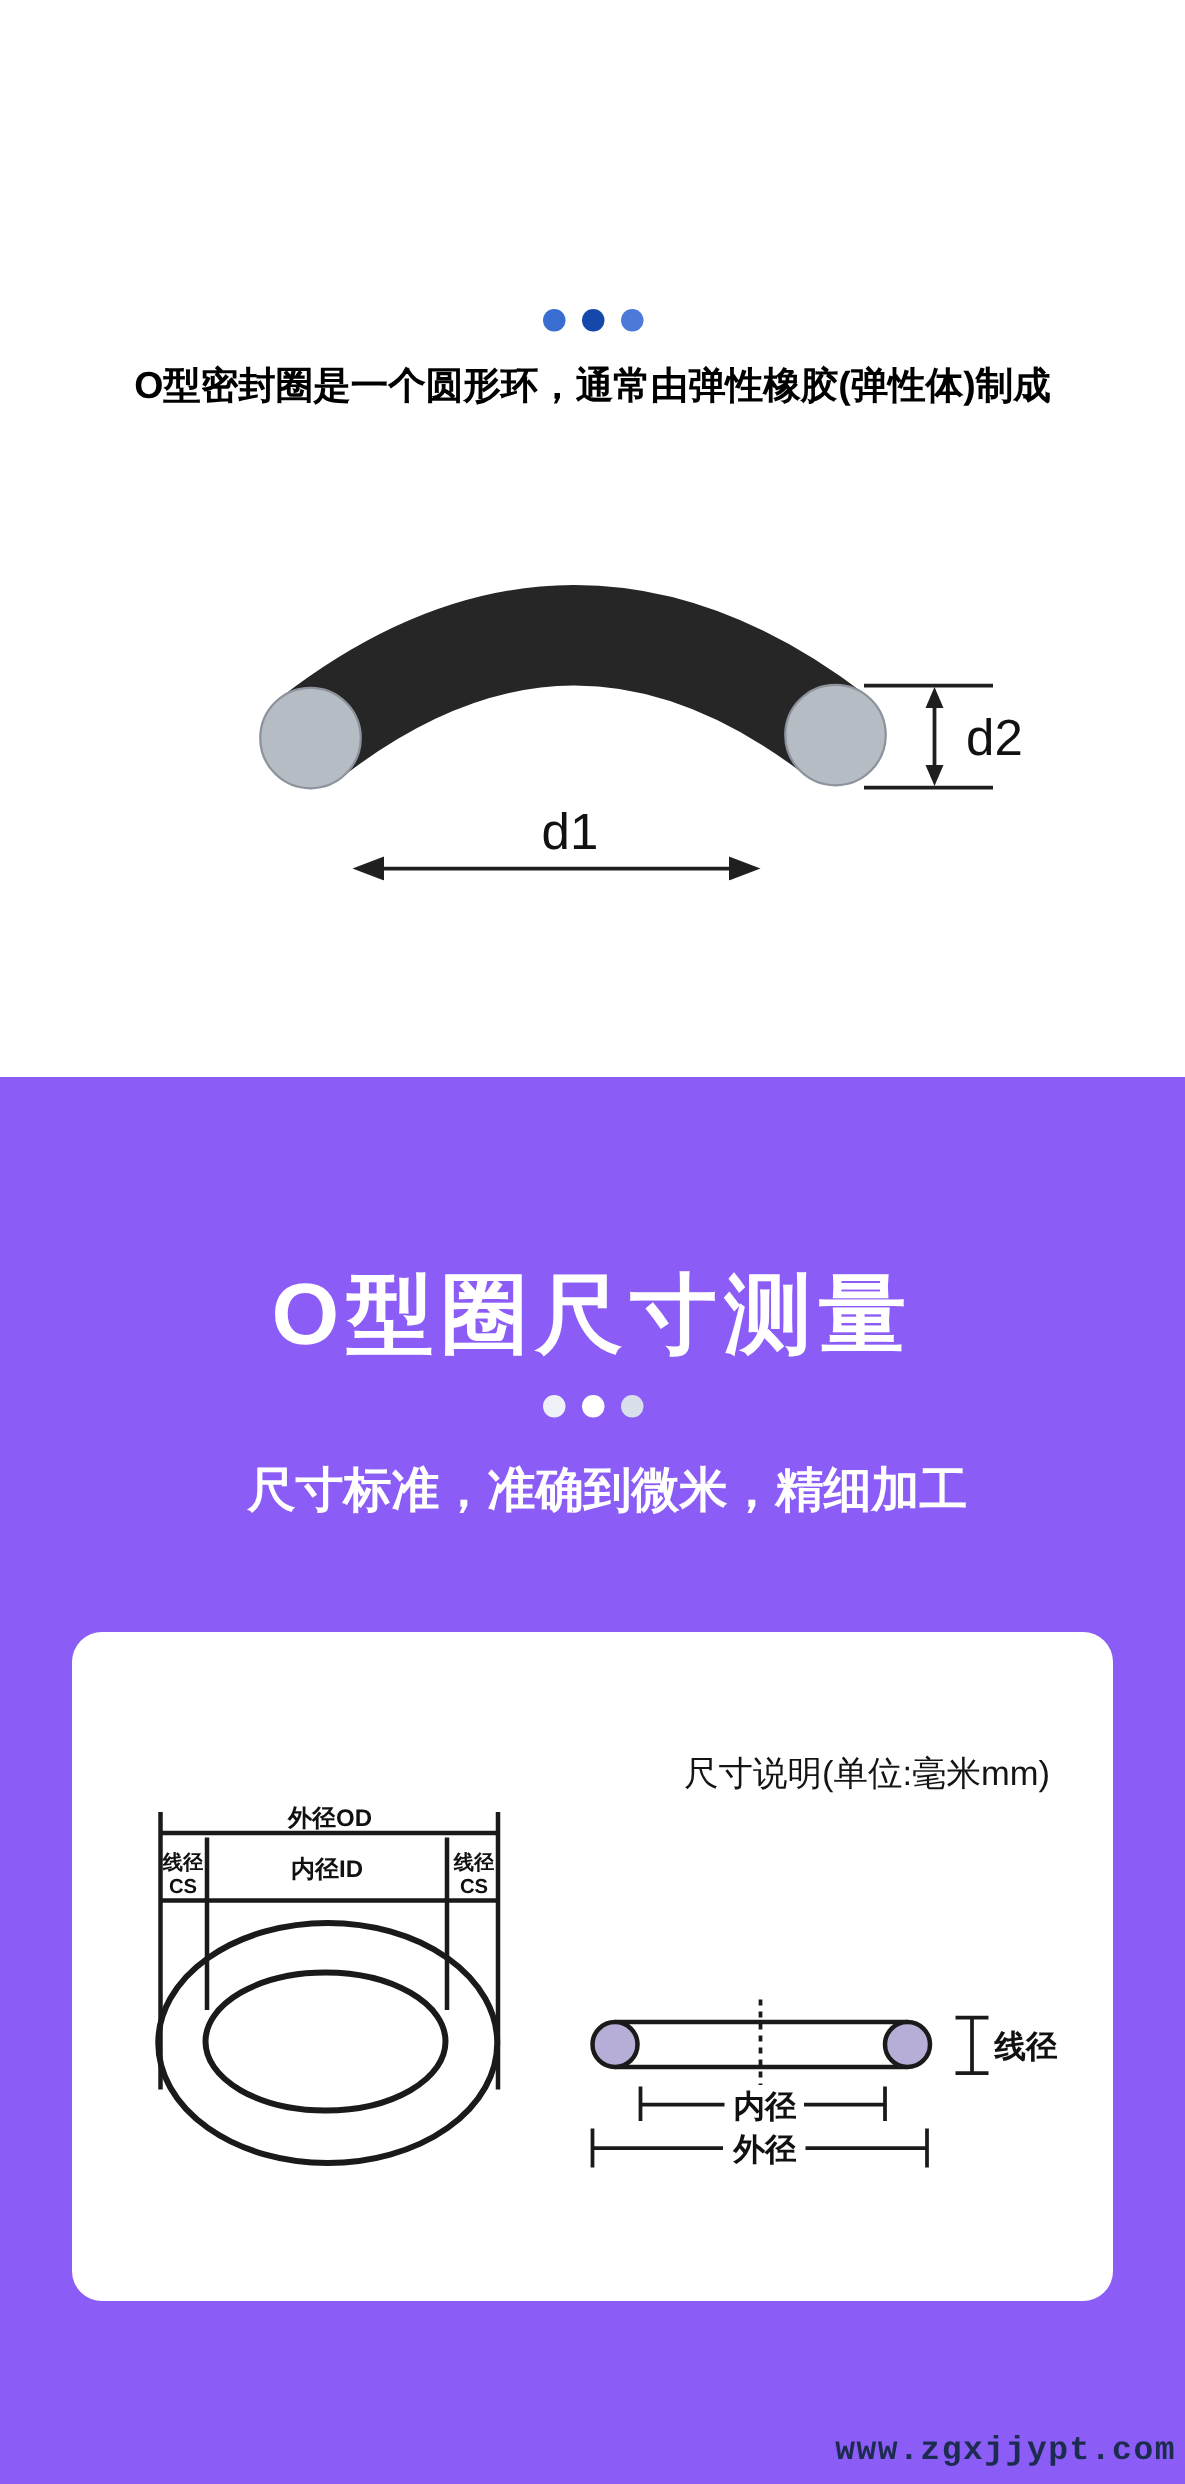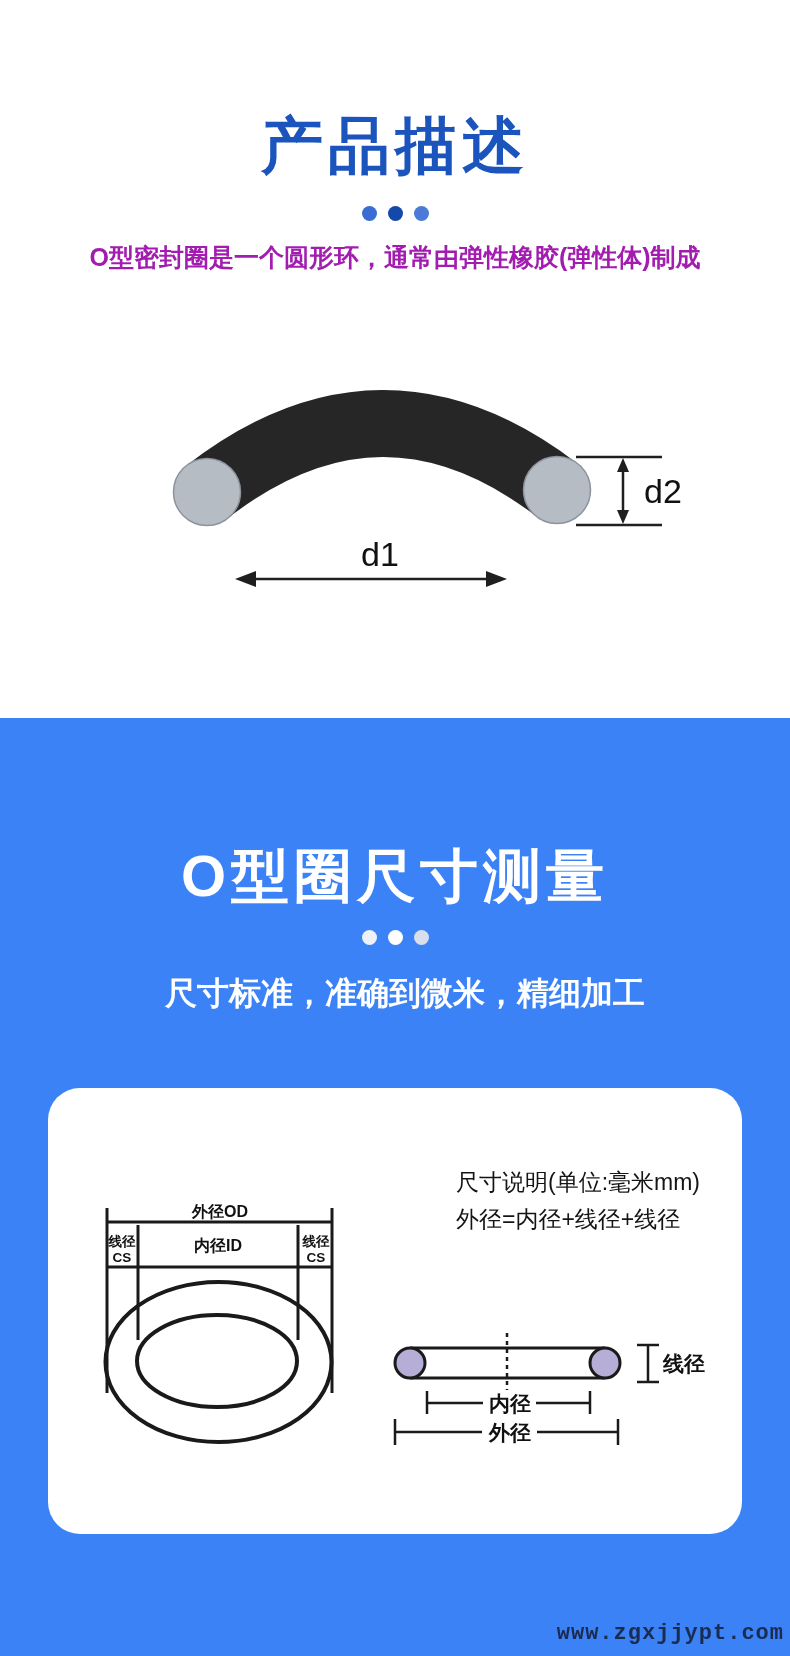--- a/index.html
+++ b/index.html
@@ -10,53 +10,52 @@
   .sec-white{position:absolute;left:0;top:0;width:790px;height:718px;background:#ffffff;}
   .title-main{position:absolute;left:0;top:104px;width:100%;margin:0;text-align:center;
               font-size:62px;font-weight:bold;color:#1a54bc;letter-spacing:5px;}
   .dots{position:absolute;left:0;width:100%;display:flex;justify-content:center;gap:11px;}
   .dots-top{top:206px;}
   .dot{width:15px;height:15px;border-radius:50%;}
   .dot-a{background:#3a6dd2;}
   .dot-b{background:#1548ab;}
   .dot-c{background:#4d7ad8;}
   .lead{position:absolute;left:0;top:240px;width:100%;margin:0;text-align:center;
-        font-size:25px;line-height:34px;font-weight:600;color:#a21caf;}
+        font-size:25px;line-height:34px;font-weight:600;color:#000000;}
   .fig1{position:absolute;left:140px;top:352px;}
 
   
-  .sec-blue{position:absolute;left:0;top:718px;width:790px;height:938px;background:#3b82f6;}
+  .sec-blue{position:absolute;left:0;top:718px;width:790px;height:938px;background:#8b5cf6;}
   .title-blue{position:absolute;left:0;top:120px;width:100%;margin:0;text-align:center;
               font-size:58px;font-weight:bold;color:#ffffff;letter-spacing:5px;}
   .dots-blue{top:212px;}
   .dot-w1{background:#eef2f8;}
   .dot-w2{background:#ffffff;}
   .dot-w3{background:#d8dfeb;}
   .lead-blue{position:absolute;left:0;top:248px;width:100%;margin:10px;text-align:center;
              font-size:32px;line-height:34px;font-weight:600;color:#ffffff;}
 
   .card{position:absolute;left:48px;top:370px;width:694px;height:446px;background:#ffffff;
-        border-radius:32px;}
+        border-radius:20px;}
   .note{position:absolute;left:408px;top:76px;margin:0;font-size:23px;line-height:37px;
         color:#141414;font-weight:500;}
   .svg-top-view{position:absolute;left:42px;top:107px;}
   .svg-side-view{position:absolute;left:337px;top:237px;}
 
   .watermark{position:absolute;right:6px;bottom:10px;font-family:"Liberation Mono",monospace;
              font-size:22px;font-weight:bold;letter-spacing:1px;color:#1c2b50;}
 
   svg text{font-family:"Liberation Sans",sans-serif;fill:#111111;}
 </style>
 </head>
 <body>
 
 <div class="page">
 
   <section class="sec-white">
-    <h1 class="title-main">产品描述</h1>
 
     <div class="dots dots-top">
       <span class="dot dot-a"></span>
       <span class="dot dot-b"></span>
       <span class="dot dot-c"></span>
     </div>
 
     <p class="lead">
       <span>O型密封圈是一个圆形环，通常由弹性橡胶(弹性体)制成</span><br>
     </p>
@@ -96,21 +95,20 @@
     </div>
 
     <p class="lead-blue">
       <span>尺寸标准，准确到微米，精细加工</span><br>
     </p>
 
     <div class="card">
 
       <p class="note">
         <span>尺寸说明(单位:毫米mm)</span><br>
-        <span>外径=内径+线径+线径</span>
       </p>
 
       <svg class="svg-top-view" width="260" height="260" viewBox="0 0 260 260">
         <text x="130" y="22" font-size="16" font-weight="bold" text-anchor="middle">外径OD</text>
         <g stroke="#1a1a1a" stroke-width="3">
           <line x1="17" y1="27" x2="242" y2="27"></line>
           <line x1="17" y1="72" x2="242" y2="72"></line>
           <line x1="17" y1="13" x2="17" y2="198"></line>
           <line x1="242" y1="13" x2="242" y2="198"></line>
           <line x1="48" y1="30" x2="48" y2="145"></line>

